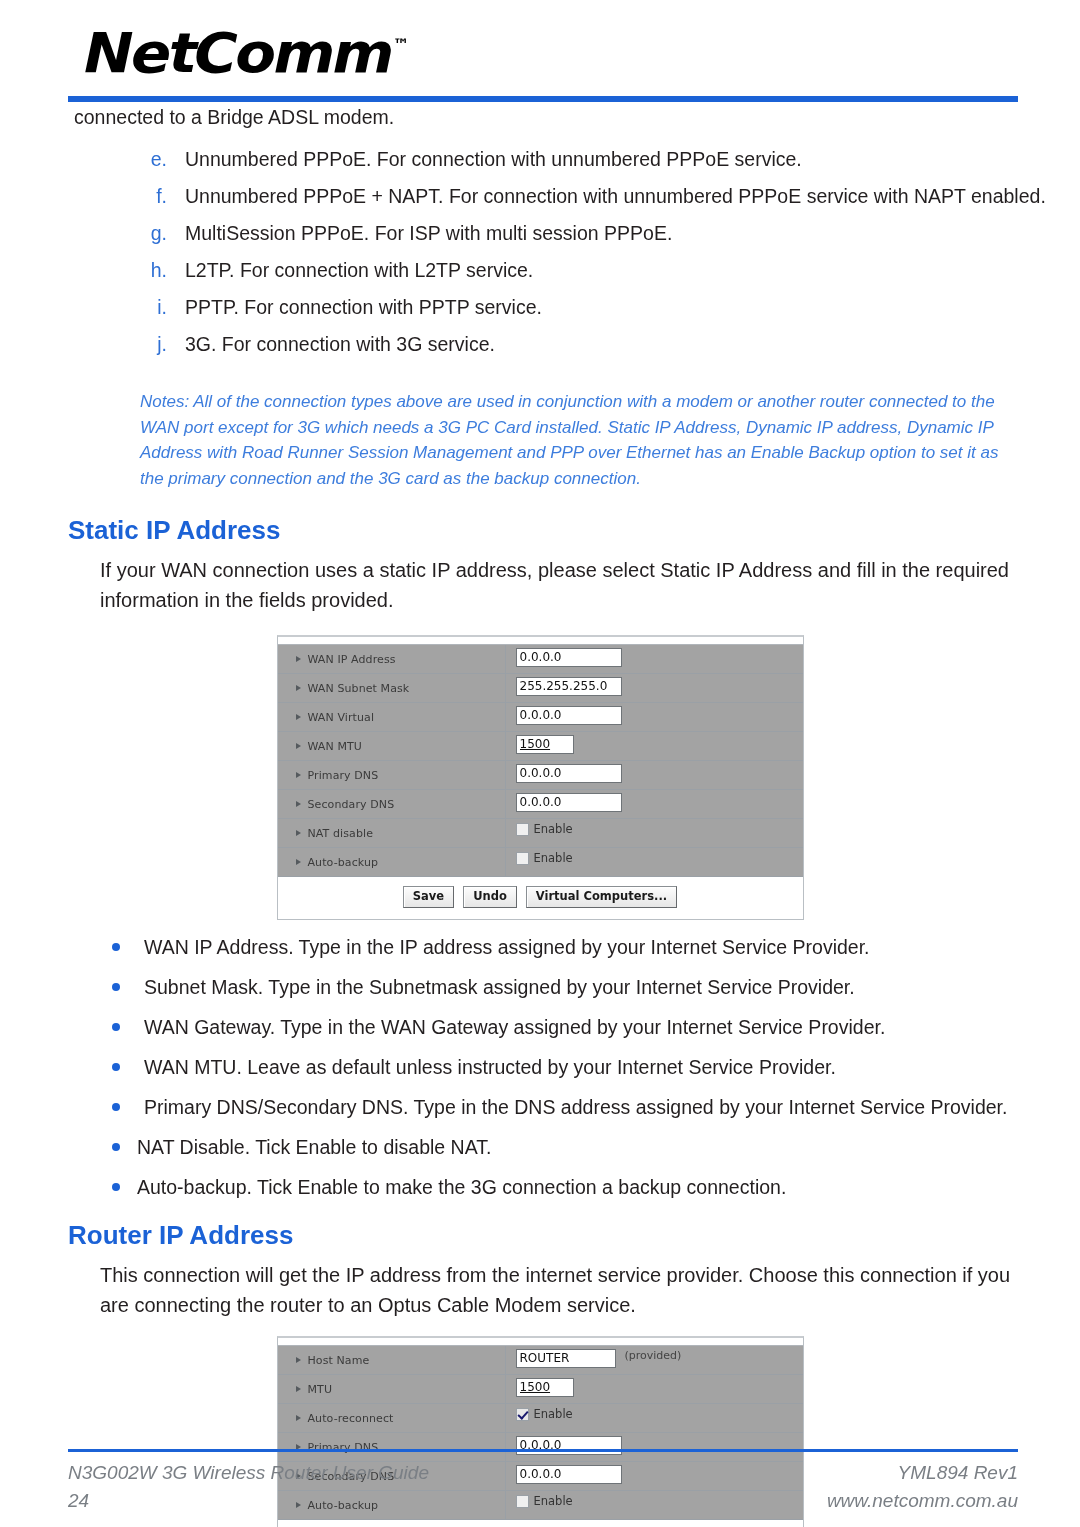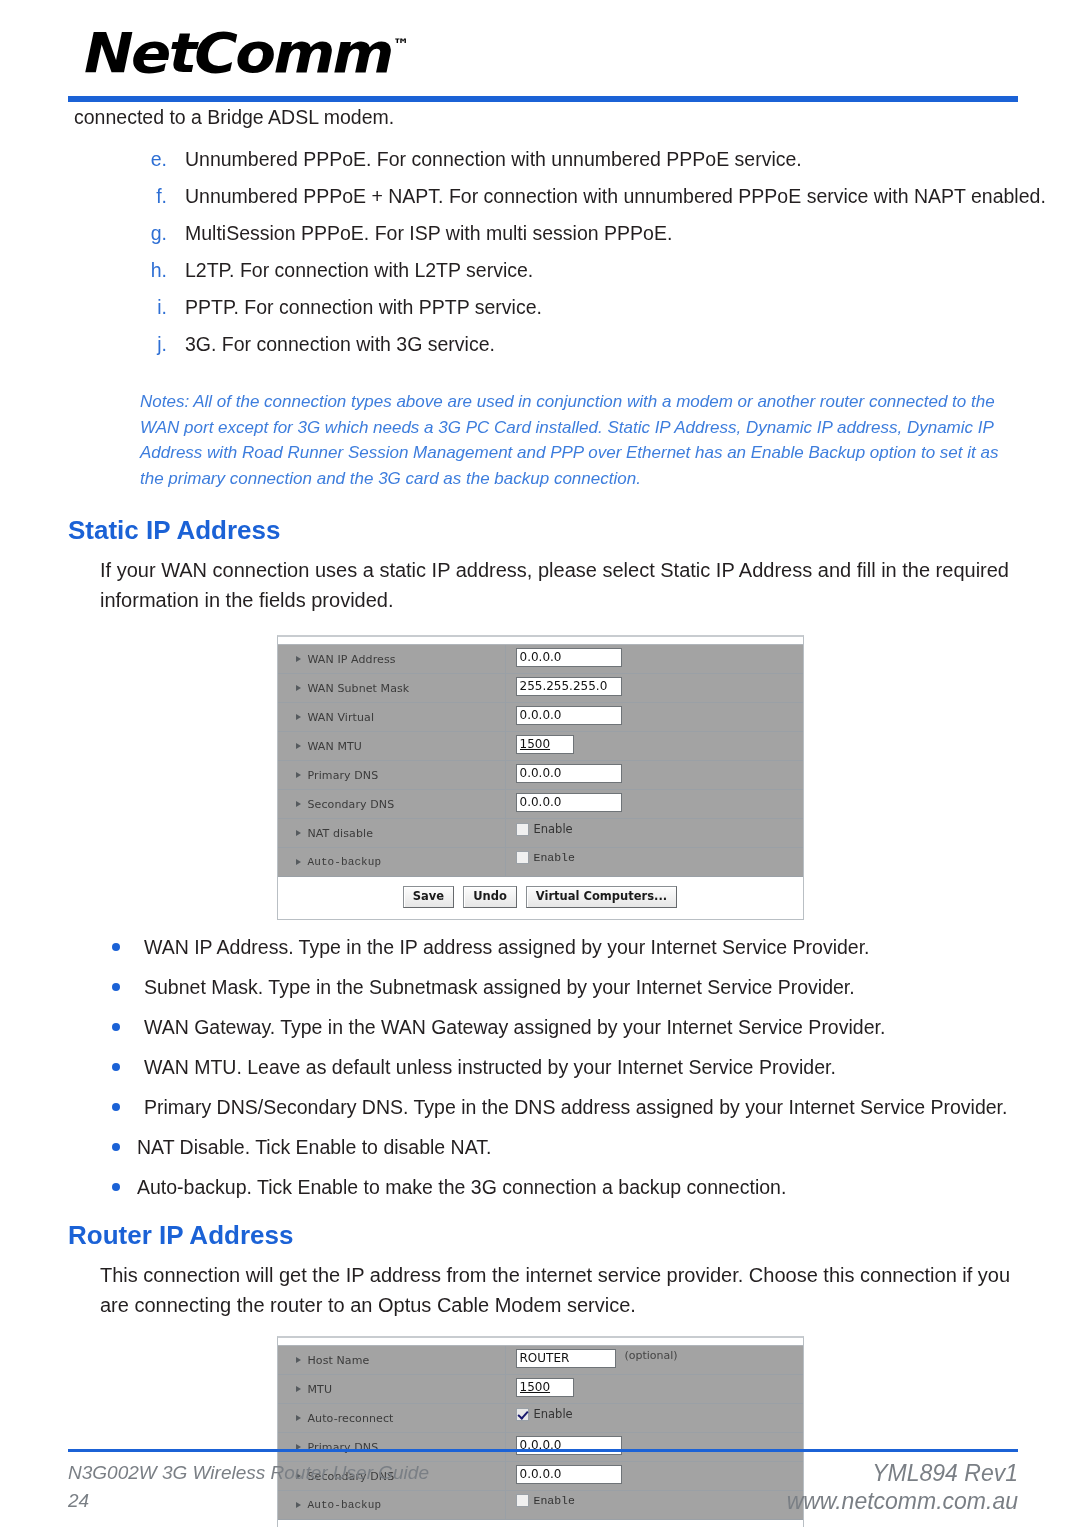--- a/index.html
+++ b/index.html
@@ -176,21 +176,20 @@
     border-bottom: 1px solid #b0b5ba;
   }
   .prow {
     display: flex;
     align-items: stretch;
     border-bottom: 1px solid #9aa0a6;
     min-height: 28px;
   }
   .prow:last-of-type {
     border-bottom: 1px solid #9aa0a6;
-    font-family: Liberation Mono, monospace;
   }
   .prow .plabel {
     width: 228px;
     flex: 0 0 228px;
     display: flex;
     align-items: center;
     padding-left: 18px;
     box-sizing: border-box;
     border-right: 1px solid #9aa0a6;
     font-size: 11px;
@@ -313,21 +312,21 @@
     font-size: 19px;
     line-height: 28px;
     color: #7a7f85;
   }
   .footer-right {
     position: absolute;
     right: 62px;
     top: 22px;
     text-align: right;
     font-style: italic;
-    font-size: 23px;
+    font-size: 19px;
     line-height: 28px;
     color: #7a7f85;
   }
 </style>
 </head>
 <body>
 
 <div class="header">
   <div class="logo">
     <span>NetComm</span><span class="logo-tm">™</span>
@@ -463,21 +462,21 @@
     <div class="panel">
       <div class="panel-strip"></div>
       <div id="dynamic-rows">
           <div class="prow">
             <div class="plabel">
               <span class="tri"></span>
               <span>Host Name</span>
             </div>
             <div class="pfield">
               <input type="text" class="tbox w-host" value="ROUTER" style="">
-              <span class="optional">(optional)</span>
+              <span class="optional">(provided)</span>
             </div>
           </div>
           <div class="prow">
             <div class="plabel">
               <span class="tri"></span>
               <span>MTU</span>
             </div>
             <div class="pfield">
               <input type="text" class="tbox w-mtu" value="1500" style="">
             </div>

